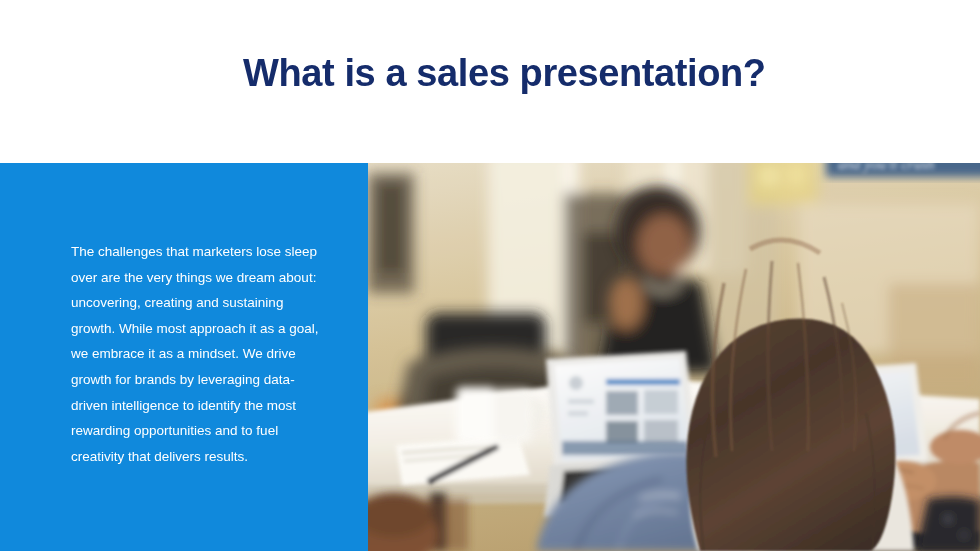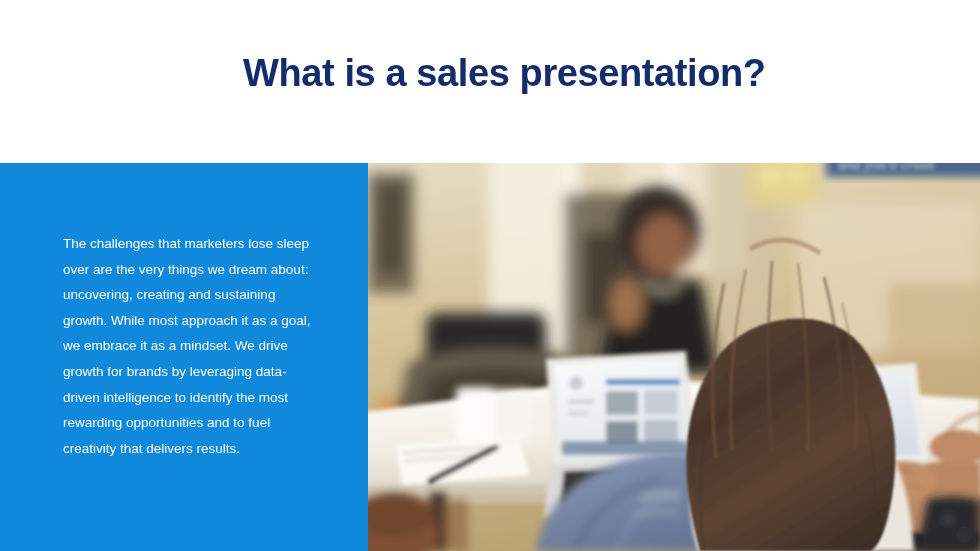--- a/index.html
+++ b/index.html
@@ -65,21 +65,21 @@
     left: 0;
     width: 368px;
     height: 388px;
     background: #1089dc;
   }
   .body-copy {
     position: absolute;
     top: 68px;
     left: 63px;
     width: 258px;
-    margin: 0;
+    margin: 8px;
     font-size: 13.5px;
     line-height: 25.6px;
     color: #ffffff;
     font-family: "Liberation Sans", sans-serif;
   }
 
   
   .photo {
     position: absolute;
     top: 163px;

